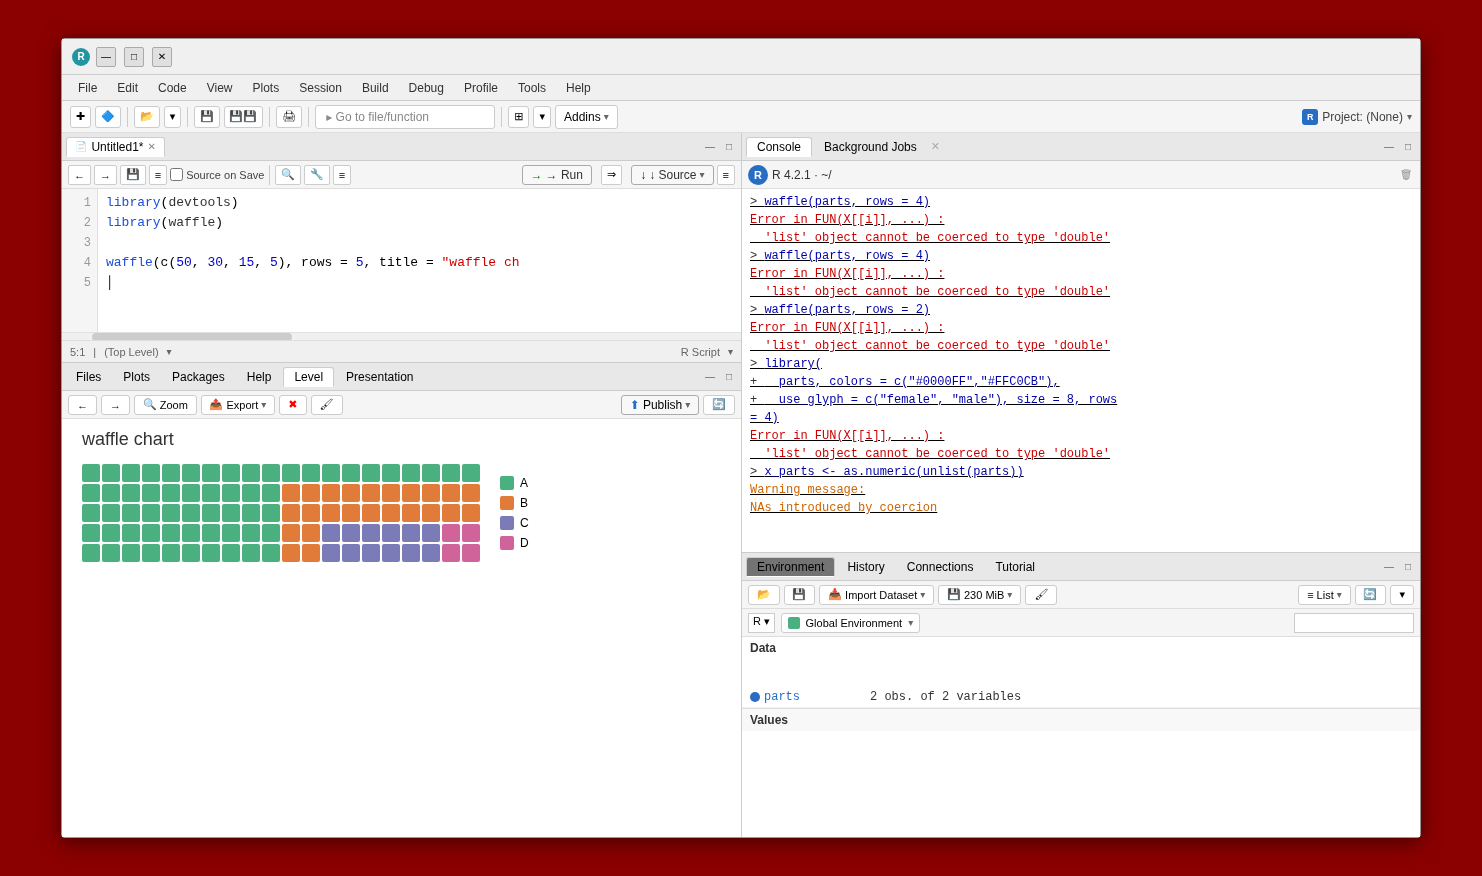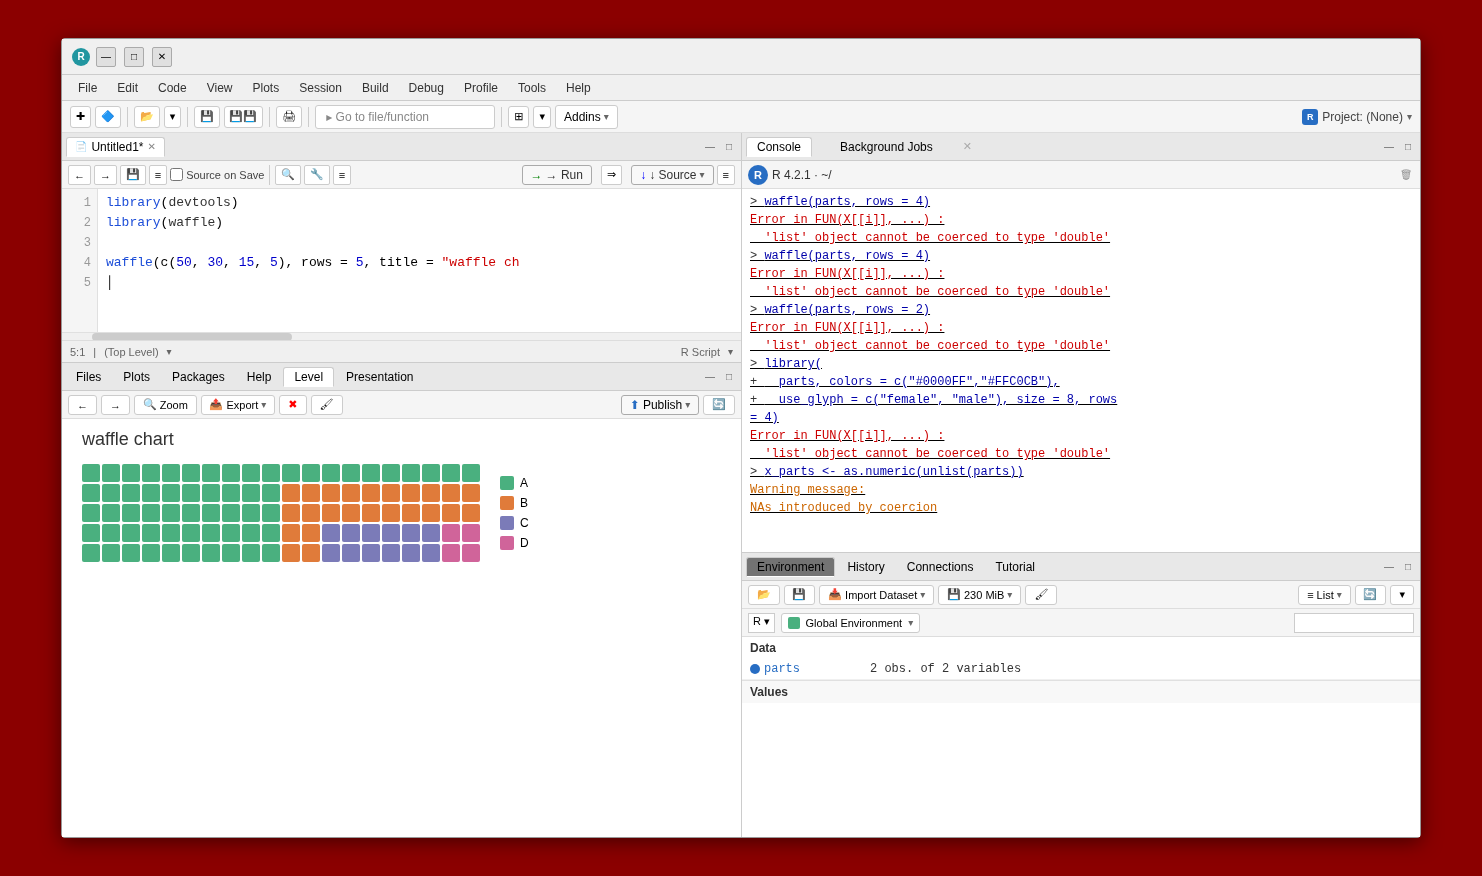--- a/index.html
+++ b/index.html
@@ -386,21 +386,21 @@
       border-bottom: 1px solid #ccc;
       background: #fff;
     }
     .console-tab-bar {
       display: flex;
       align-items: center;
       background: #e8e8e8;
       border-bottom: 1px solid #ccc;
       padding: 2px 4px;
       height: 28px;
-      gap: 18px;
+      gap: 2px;
     }
     .ctab {
       padding: 2px 10px;
       font-size: 12px;
       cursor: pointer;
       border-radius: 3px 3px 0 0;
     }
     .ctab.active {
       background: #fff;
       border: 1px solid #ccc;
@@ -525,20 +525,21 @@
       font-weight: bold;
       color: #333;
       background: #fff;
     }
     .env-data-row {
       display: flex;
       padding: 3px 8px;
       border-bottom: 1px solid #f0f0f0;
       font-size: 12px;
       font-family: 'Courier New', monospace;
+      margin-top: 28px;
     }
     .env-var-name {
       color: #276DC3;
       width: 120px;
       display: flex; align-items: center; gap: 4px;
     }
     .env-var-icon {
       width: 10px; height: 10px;
       background: #276DC3;
       border-radius: 50%;

